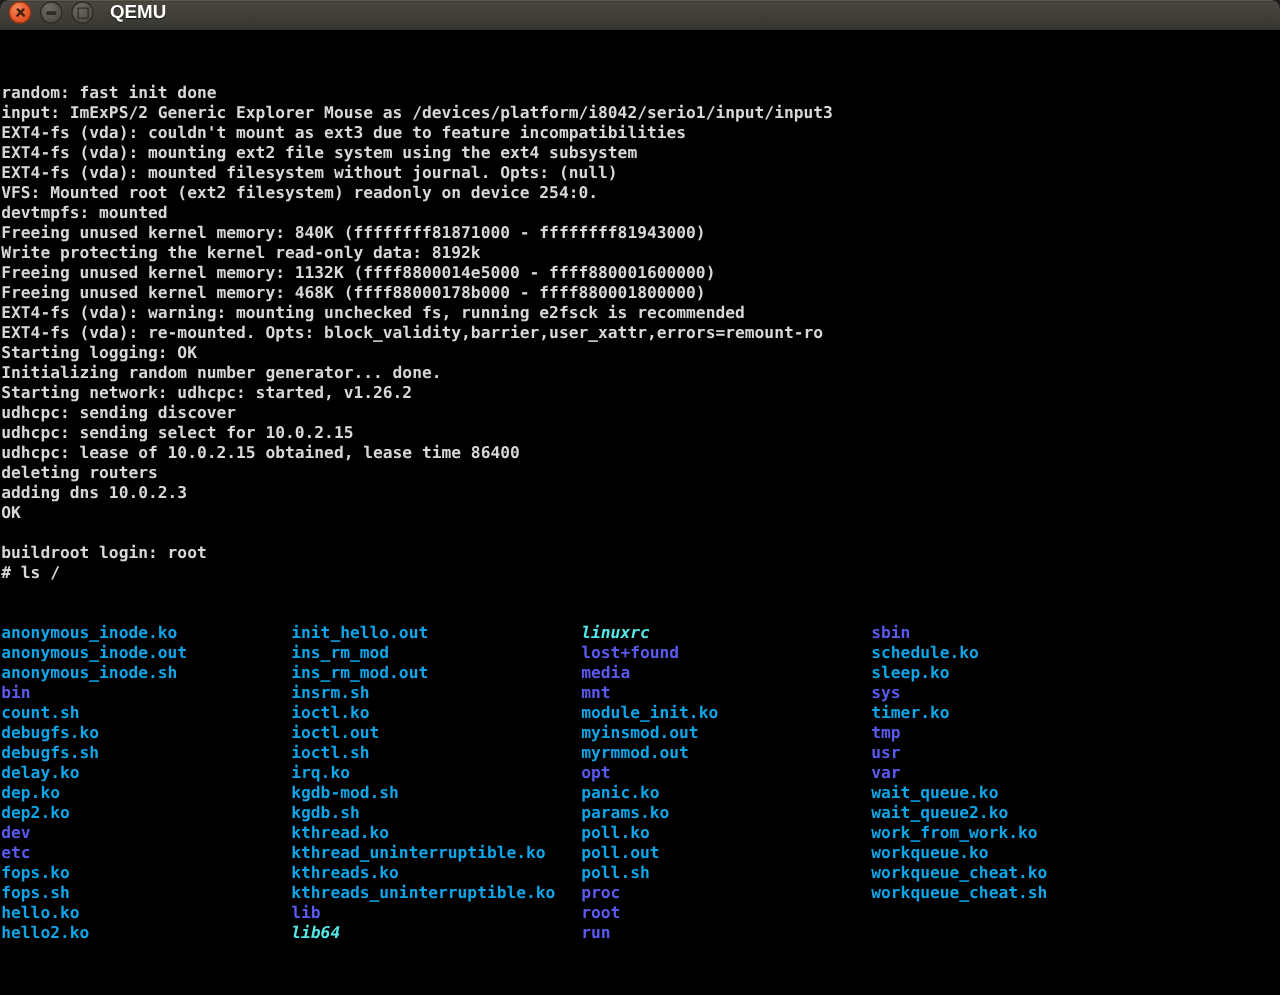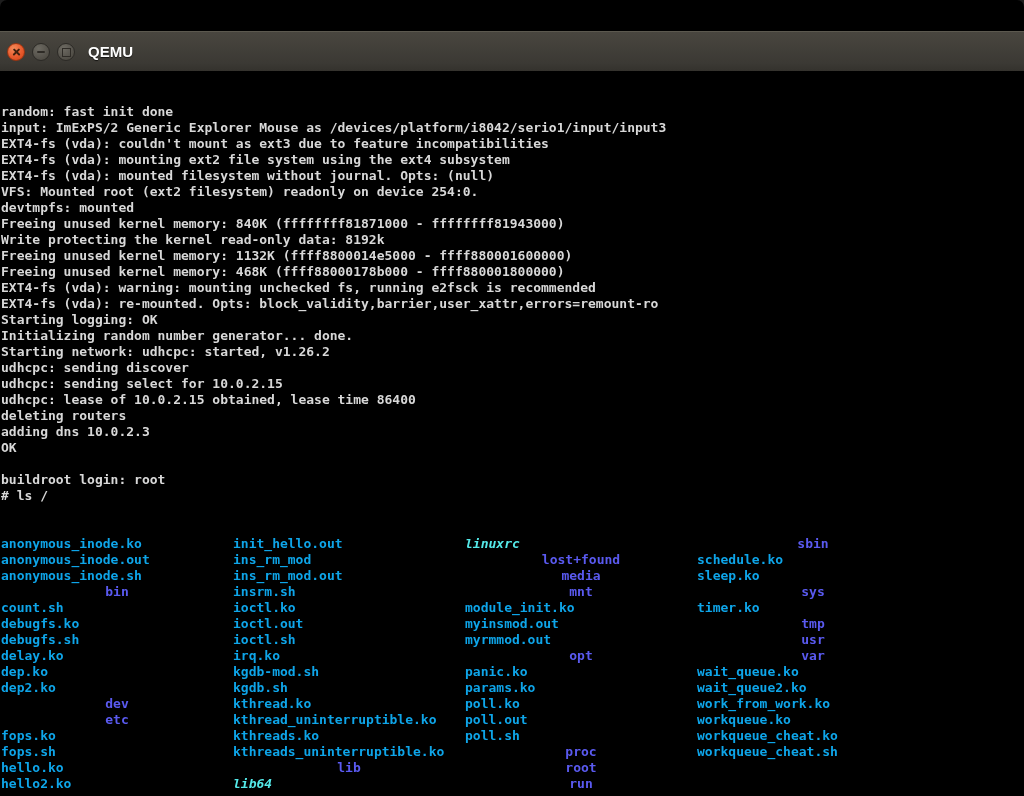--- a/index.html
+++ b/index.html
@@ -9,28 +9,26 @@
     overflow: hidden;
   }
   .window {
     width: 1024px; height: 796px;
     background: #000000;
     border-radius: 7px 7px 0 0;
     overflow: hidden;
   }
   
   .titlebar {
-    height: 40px;
+    height: 24px;
     background: linear-gradient(#49463f, #3b3934 80%, #34322d);
     border-top: 1px solid #5c594f;
     box-sizing: border-box;
     display: flex;
-    align-items: center;
     position: relative;
-    margin-top: 31px;
   }
   .tb-btn {
     width: 18px; height: 18px;
     border-radius: 50%;
     margin-left: 7px;
     position: relative;
     cursor: default;
     flex: 0 0 auto;
   }
   .tb-btn.close {
@@ -77,33 +75,33 @@
   }
   
   .terminal {
     width: 1024px; height: 768px;
     background: #000000;
     font-family: "DejaVu Sans Mono", "Liberation Mono", monospace;
     font-size: 13px;
     font-weight: bold;
     line-height: 16px;
     color: #d8d8d8;
-    padding: 1px 0 0 1px;
+    padding: 11px 0 0 1px;
     box-sizing: border-box;
     white-space: pre;
     overflow: hidden;
   }
   .line { height: 16px; }
   .ls-cell {
     display: inline-block;
     width: 232px;
     vertical-align: top;
   }
   .type-file { color: #0ea5e9; }
-  .type-dir  { color: #5a5af0; text-align: center; }
+  .type-dir  { color: #5a5af0; }
   .type-link { color: #54e8e8; font-style: italic; }
 </style>
 </head>
 <body>
 
 <div class="window">
   <div class="titlebar">
     <div class="tb-btn close glyph-x"></div>
     <div class="tb-btn gray glyph-minus"></div>
     <div class="tb-btn gray glyph-square"></div>

